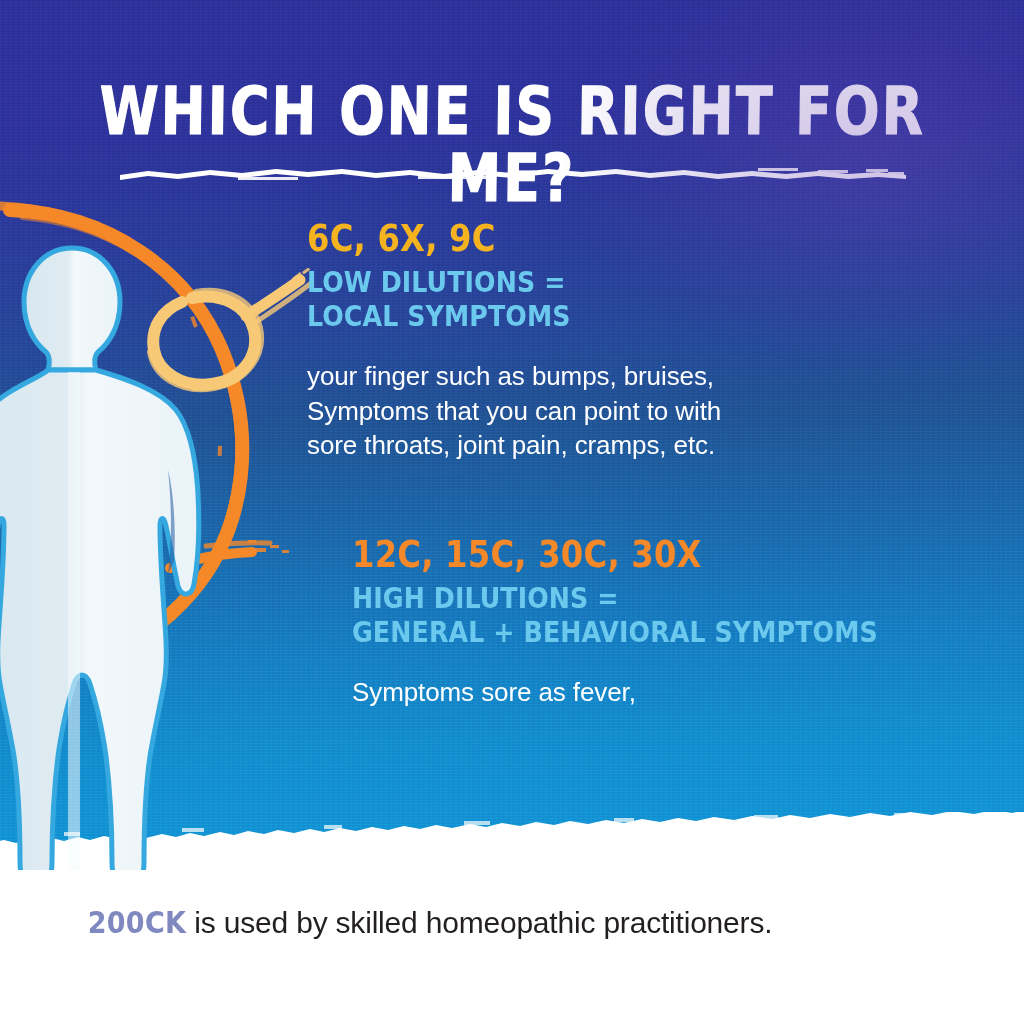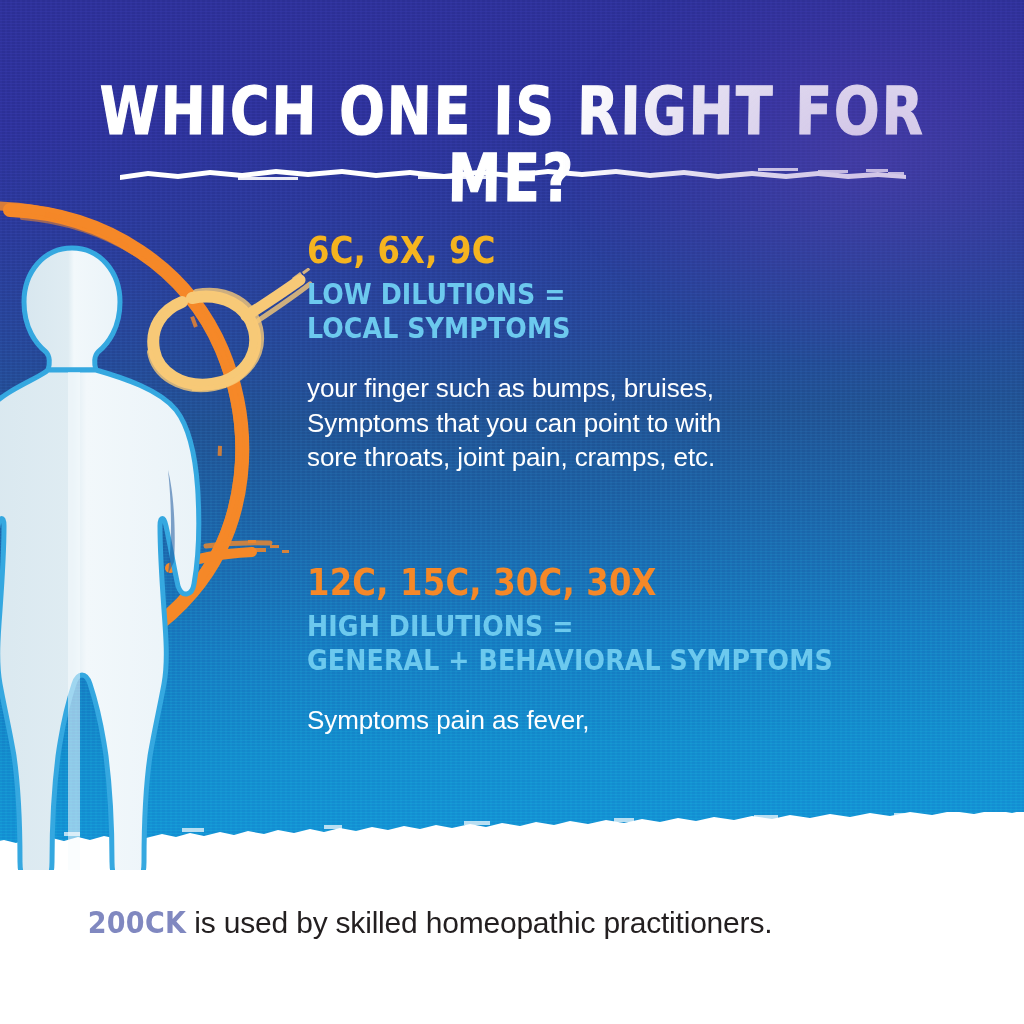--- a/index.html
+++ b/index.html
@@ -134,22 +134,22 @@
     height: 160px;
     pointer-events: none;
   }
 
   
   .block {
     position: absolute;
     left: 307px;
     width: 660px;
   }
-  .block-a { top: 232px; }
-  .block-b { top: 564px; }
+  .block-a { top: 220px; }
+  .block-b { top: 536px; margin-left: 45px; }
 
   .dose {
     font-family: "DejaVu Sans Condensed", "Liberation Sans Narrow", "Liberation Sans", sans-serif;
     font-weight: 700;
     font-size: 37px;
     letter-spacing: 0.2px;
     line-height: 1.05;
     margin: 0 0 6px 0;
     white-space: nowrap;
     transform: scaleX(.97);
@@ -375,21 +375,21 @@
       </p>
     </div>
 
     <div class="block block-b">
       <p class="dose dose-high">12C, 15C, 30C, 30X</p>
       <p class="sub">
         <span>HIGH DILUTIONS  =</span>
         <span>GENERAL + BEHAVIORAL SYMPTOMS</span>
       </p>
       <p class="body">
-        <span>Symptoms pain as fever,</span>
+        <span>Symptoms sore as fever,</span>
       </p>
     </div>
 
   </div>
 
   <div class="footer">
     <span class="mark">200CK</span><span> is used by skilled homeopathic practitioners.</span>
   </div>
 
 </div>

